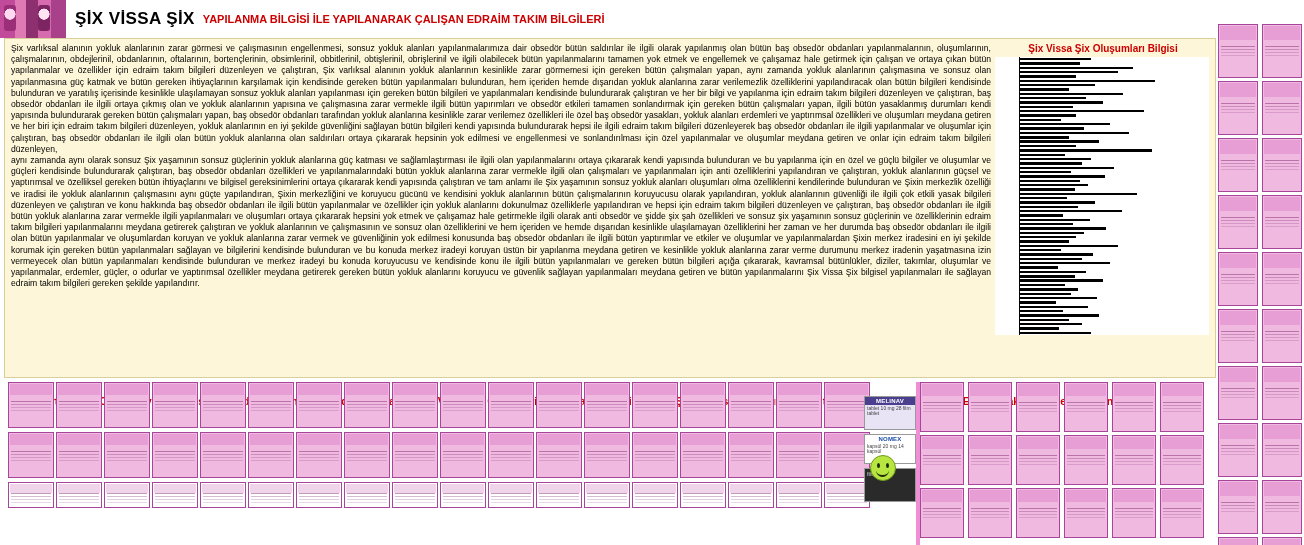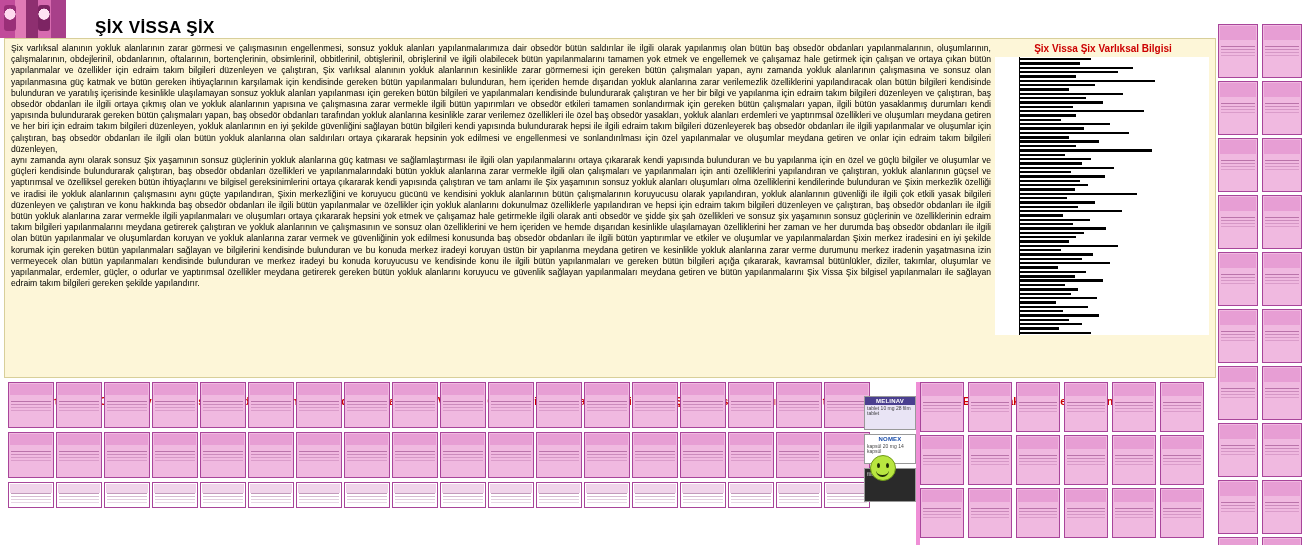--- a/index.html
+++ b/index.html
@@ -56,24 +56,23 @@
     padding: 2px 6px 0 6px;
     color: #cc0000;
     font-size: 11.5px;
     font-weight: bold;
     line-height: 1.25;
     letter-spacing: 0.1px;
   }
   .banner-center {
     flex: 0 0 auto;
     display: flex;
-    align-items: flex-end;
+    align-items: center;
     padding: 0 8px;
     white-space: nowrap;
-    margin-left: 20px;
   }
   .banner-center .mark {
     color: #000000;
     font-size: 17px;
     font-weight: bold;
     letter-spacing: 0.4px;
   }
   .banner-right {
     flex: 1;
     display: flex;
@@ -294,31 +293,32 @@
   }
 </style>
 </head>
 <body>
 
 <div class="top-banner">
   <div class="banner-art"></div>
   <div class="banner-center">
     <span class="mark">ŞİX VİSSA ŞİX</span>
   </div>
+  <div class="banner-right">YAPILANMA BİLGİSİ İLE YAPILANARAK ÇALIŞAN EDRAİM TAKIM BİLGİLERİ</div>
 </div>
 
 <div class="main-box">
 
   <div class="body-text">
     <p>Şix varlıksal alanının yokluk alanlarının zarar görmesi ve çalışmasının engellenmesi, sonsuz yokluk alanları yapılanmalarımıza dair obsedör bütün saldırılar ile ilgili olarak yapılanmış olan bütün baş obsedör obdanları yapılanmalarının, oluşumlarının, çalışmalarının, obdejlerinil, obdanlarının, oftalarının, bortençlerinin, obsimlerinil, obbitlerinil, obtişlerinil, obrişlerinil ve ilgili olabilecek bütün yapılanmalarını tamamen yok etmek ve engellemek ve çalışamaz hale getirmek için çalışan ve ortaya çıkan bütün yapılanmalar ve özellikler için edraim takım bilgileri düzenleyen ve çalıştıran, Şix varlıksal alanının yokluk alanlarının kesinlikle zarar görmemesi için gereken bütün çalışmaları yapan, aynı zamanda yokluk alanlarının çalışmasına ve sonsuz olan yapılanmasına güç katmak ve bütün gereken ihtiyaçlarının karşılamak için kendisinde gereken bütün yapılanmaları bulunduran, hem içeriden hemde dışarıdan yokluk alanlarına zarar verilemezlik özelliklerini yapılandıracak olan bütün bilgileri kendisinde bulunduran ve yaratılış içerisinde kesinlikle ulaşılamayan sonsuz yokluk alanları yapılanması için gereken bütün bilgileri ve yapılanmaları kendisinde bulundurarak çalıştıran ve her bir bilgi ve yapılanma için edraim takım bilgileri düzenleyen ve çalıştıran, baş obsedör obdanları ile ilgili ortaya çıkmış olan ve yokluk alanlarının yapısına ve çalışmasına zarar vermekle ilgili bütün yapırımları ve obsedör etkileri tamamen sonlandırmak için gereken bütün çalışmaları yapan, ilgili bütün yasaklanmış durumları kendi yapısında bulundurarak gereken bütün çalışmaları yapan, baş obsedör obdanları tarafından yokluk alanlarına kesinlikle zarar verilemez özellikleri ile özel baş obsedör yasakları, yokluk alanları erdemleri ve yaptırımsal özellikleri ve oluşumları meydana getiren ve her biri için edraim takım bilgileri düzenleyen, yokluk alanlarının en iyi şekilde güvenliğini sağlayan bütün bilgileri kendi yapısında bulundurarak hepsi ile ilgili edraim takım bilgileri düzenleyerek baş obsedör obdanları ile ilgili yapılanmalar ve oluşumlar için çalıştıran, baş obsedör obdanları ile ilgili olan bütün yokluk alanlarına olan saldırıları ortaya çıkararak hepsinin yok edilmesi ve engellenmesi ve sonlandırılması için özel yapılanmalar ve oluşumlar meydana getiren ve onlar için edraim takım bilgileri düzenleyen,</p>
     <p>aynı zamanda aynı olarak sonsuz Şix yaşamının sonsuz güçlerinin yokluk alanlarına güç katması ve sağlamlaştırması ile ilgili olan yapılanmalarını ortaya çıkararak kendi yapısında bulunduran ve bu yapılanma için en özel ve güçlü bilgiler ve oluşumlar ve güçleri kendisinde bulundurarak çalıştıran, baş obsedör obdanları özellikleri ve yapılanmalarındaki bütün yokluk alanlarına zarar vermekle ilgili olan çalışmaları ve yapılanmaları için anti özelliklerini yapılandıran ve çalıştıran, yokluk alanlarının güçsel ve yaptırımsal ve özelliksel gereken bütün ihtiyaçlarını ve bilgisel gereksinimlerini ortaya çıkararak kendi yapısında çalıştıran ve tam anlamı ile Şix yaşamının sonsuz yokluk alanları oluşumları olma özelliklerini kendilerinde bulunduran ve Şixin merkezlik özelliği ve iradisi ile yokluk alanlarının çalışmasını aynı güçte yapılandıran, Şixin merkezliğini ve koruyucu gücünü ve kendisini yokluk alanlarının bütün çalışmalarının koruyucusu olarak yapılandıran, yokluk alanlarının güvenliği ile ilgili çok etkili yasak bilgileri düzenleyen ve çalıştıran ve konu hakkında baş obsedör obdanları ile ilgili bütün yapılanmalar ve özellikler için yokluk alanlarını dokunulmaz özelliklerle yapılandıran ve hepsi için edraim takım bilgileri düzenleyen ve çalıştıran, baş obsedör obdanları ile ilgili bütün yokluk alanlarına zarar vermekle ilgili yapılanmaları ve oluşumları ortaya  çıkararak hepsini yok etmek ve çalışamaz hale getirmekle ilgili olarak anti obsedör ve şidde şix şah özellikleri ve sonsuz şix yaşamının sonsuz güçlerinin ve özelliklerinin edraim takım bilgileri yapılanmalarını meydana getirerek çalıştıran ve yokluk alanlarının ve çalışmasının ve sonsuz olan özelliklerini ve hem içeriden ve hemde dışarıdan kesinlikle ulaşılamayan özelliklerini her zaman ve her durumda baş obsedör obdanları ile ilgili olan bütün yapılanmalar ve oluşumlardan koruyan ve yokluk alanlarına zarar vermek ve güvenliğinin yok edilmesi konusunda baş obsedör obdanları ile ilgili bütün yaptırımlar ve etkiler ve oluşumlar ve yapılanmalardan Şixin merkez iradesini en iyi şekilde korumak için gereken bütün yapılanmaları sağlayan ve bilgilerini kendisinde bulunduran ve bu konuda merkez iradeyi koruyan üstün bir yapılanma meydana getiren ve kesinlikle yokluk alanlarına zarar verme durumunu merkez iradenin yaşatmasına izin vermeyecek olan bütün yapılanmaları kendisinde bulunduran ve merkez iradeyi bu konuda koruyucusu ve kendisinde konu ile ilgili bütün yapılanmaları ve gereken bütün bilgileri açığa çıkararak, kavramsal bütünlükler, diziler, takımlar, oluşumlar ve yapılanmalar, erdemler, güçler, o odurlar ve yaptırımsal özellikler meydana getirerek gereken bütün yokluk alanlarını koruyucu ve güvenlik sağlayan yapılanmaları meydana getiren ve bütün yapılanmalarını Şix Vissa Şix bilgisel yapılanmaları ile sağlayan edraim takım bilgileri gereken şekilde yapılandırır.</p>
   </div>
 
   <div class="chart-panel">
-    <div class="chart-title">Şix Vissa Şix Varlıksal Bilgisi</div>
+    <div class="chart-title">Şix Vissa Şix Oluşumları Bilgisi</div>
     <div class="chart-plot" id="chart-plot">
       <div class="chart-axis"></div>
     <div class="bar" style="top: 0.955625px; height: 2.38906px; width: 71.44px;"></div>
         <div class="bar" style="top: 5.29938px; height: 2.38906px; width: 60.16px;"></div>
         <div class="bar" style="top: 9.64312px; height: 2.38906px; width: 112.8px;"></div>
         <div class="bar" style="top: 13.9869px; height: 2.38906px; width: 97.76px;"></div>
         <div class="bar" style="top: 18.3306px; height: 2.38906px; width: 56.4px;"></div>
         <div class="bar" style="top: 22.6744px; height: 2.38906px; width: 135.36px;"></div>
         <div class="bar" style="top: 27.0181px; height: 2.38906px; width: 75.2px;"></div>
         <div class="bar" style="top: 31.3619px; height: 2.38906px; width: 48.88px;"></div>

